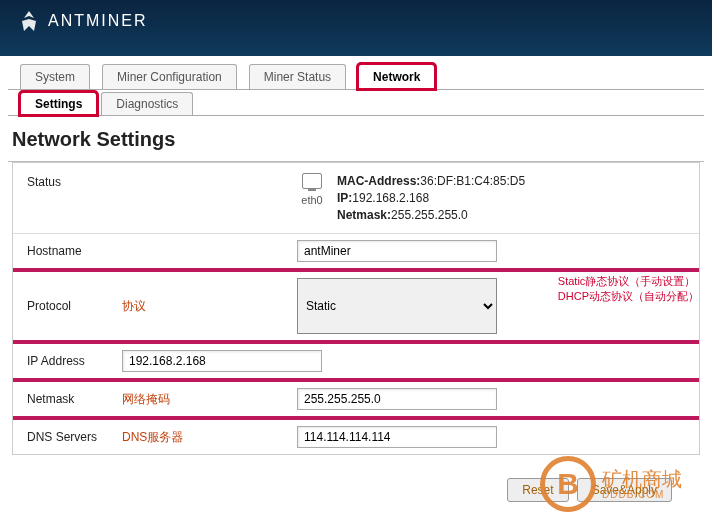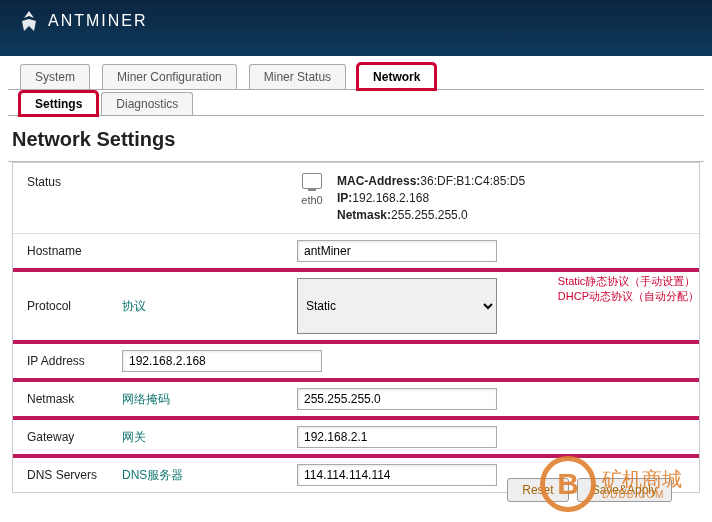--- a/index.html
+++ b/index.html
@@ -24,21 +24,21 @@
 .status-row { display: flex; padding: 10px 14px; border-bottom: 1px solid #ddd; }
 .status-lbl { width: 260px; font-size: 12px; color: #222; padding-top: 2px; }
 .status-mid { width: 50px; text-align: center; }
 .eth-icon { display: inline-block; width: 20px; height: 16px; border: 1px solid #888; border-radius: 2px; position: relative; }
 .eth-icon::after { content: ''; position: absolute; bottom: -3px; left: 5px; width: 8px; height: 3px; background: #888; }
 .status-info { font-size: 12px; color: #222; line-height: 1.4; }
 .status-info b { font-weight: bold; }
 .form-row { display: flex; align-items: center; padding: 6px 14px; border-bottom: 4px solid #be185d; position: relative; }
 .form-row:last-child { border-bottom: none; }
 .form-lbl { width: 95px; font-size: 12px; color: #222; }
-.ann { color: #0f766e; font-size: 12px; width: 175px; }
+.ann { color: #c2410c; font-size: 12px; width: 175px; }
 .form-input { width: 200px; padding: 3px 6px; border: 1px solid #aaa; background: #fff; font-size: 12px; box-shadow: inset 1px 1px 3px rgba(0,0,0,0.1); }
 .form-select { width: 200px; padding: 19px 4px; border: 1px solid #888; background: #f0f0f0; font-size: 12px; }
 .side-ann { position: absolute; right: 0; top: 2px; font-size: 11px; color: #cc0033; line-height: 1.3; }
 .footer { position: absolute; bottom: 20px; right: 40px; display: flex; gap: 8px; }
 .btn { padding: 4px 14px; background: #eee; border: 1px solid #999; border-radius: 3px; cursor: pointer; font-size: 12px; color: #a16207; }
 .watermark { position: absolute; right: 30px; bottom: 10px; opacity: 0.9; display: flex; align-items: center; gap: 6px; pointer-events: none; }
 .wm-circle { width: 56px; height: 56px; border: 5px solid #e08030; border-radius: 50%; display: flex; align-items: center; justify-content: center; }
 .wm-b { font-size: 30px; font-weight: bold; color: #e08030; }
 .wm-text { font-size: 20px; font-weight: normal; color: #e08030; line-height: 1; }
 .wm-sub { font-size: 10px; color: #e08030; letter-spacing: 1px; }
@@ -103,25 +103,20 @@
       <div class="form-lbl">IP Address</div>
       <input class="form-input" value="192.168.2.168" style="">
     </div>
 
     <div class="form-row">
       <div class="form-lbl">Netmask</div>
       <div class="ann">网络掩码</div>
       <input class="form-input" value="255.255.255.0" style="">
     </div>
 
-    <div class="form-row">
-      <div class="form-lbl">Gateway</div>
-      <div class="ann">网关</div>
-      <input class="form-input" value="192.168.2.1" style="">
-    </div>
 
     <div class="form-row">
       <div class="form-lbl">DNS Servers</div>
       <div class="ann">DNS服务器</div>
       <input class="form-input" value="114.114.114.114" style="">
     </div>
   </div>
 
   <div class="footer">
     <button class="btn">Reset</button>

